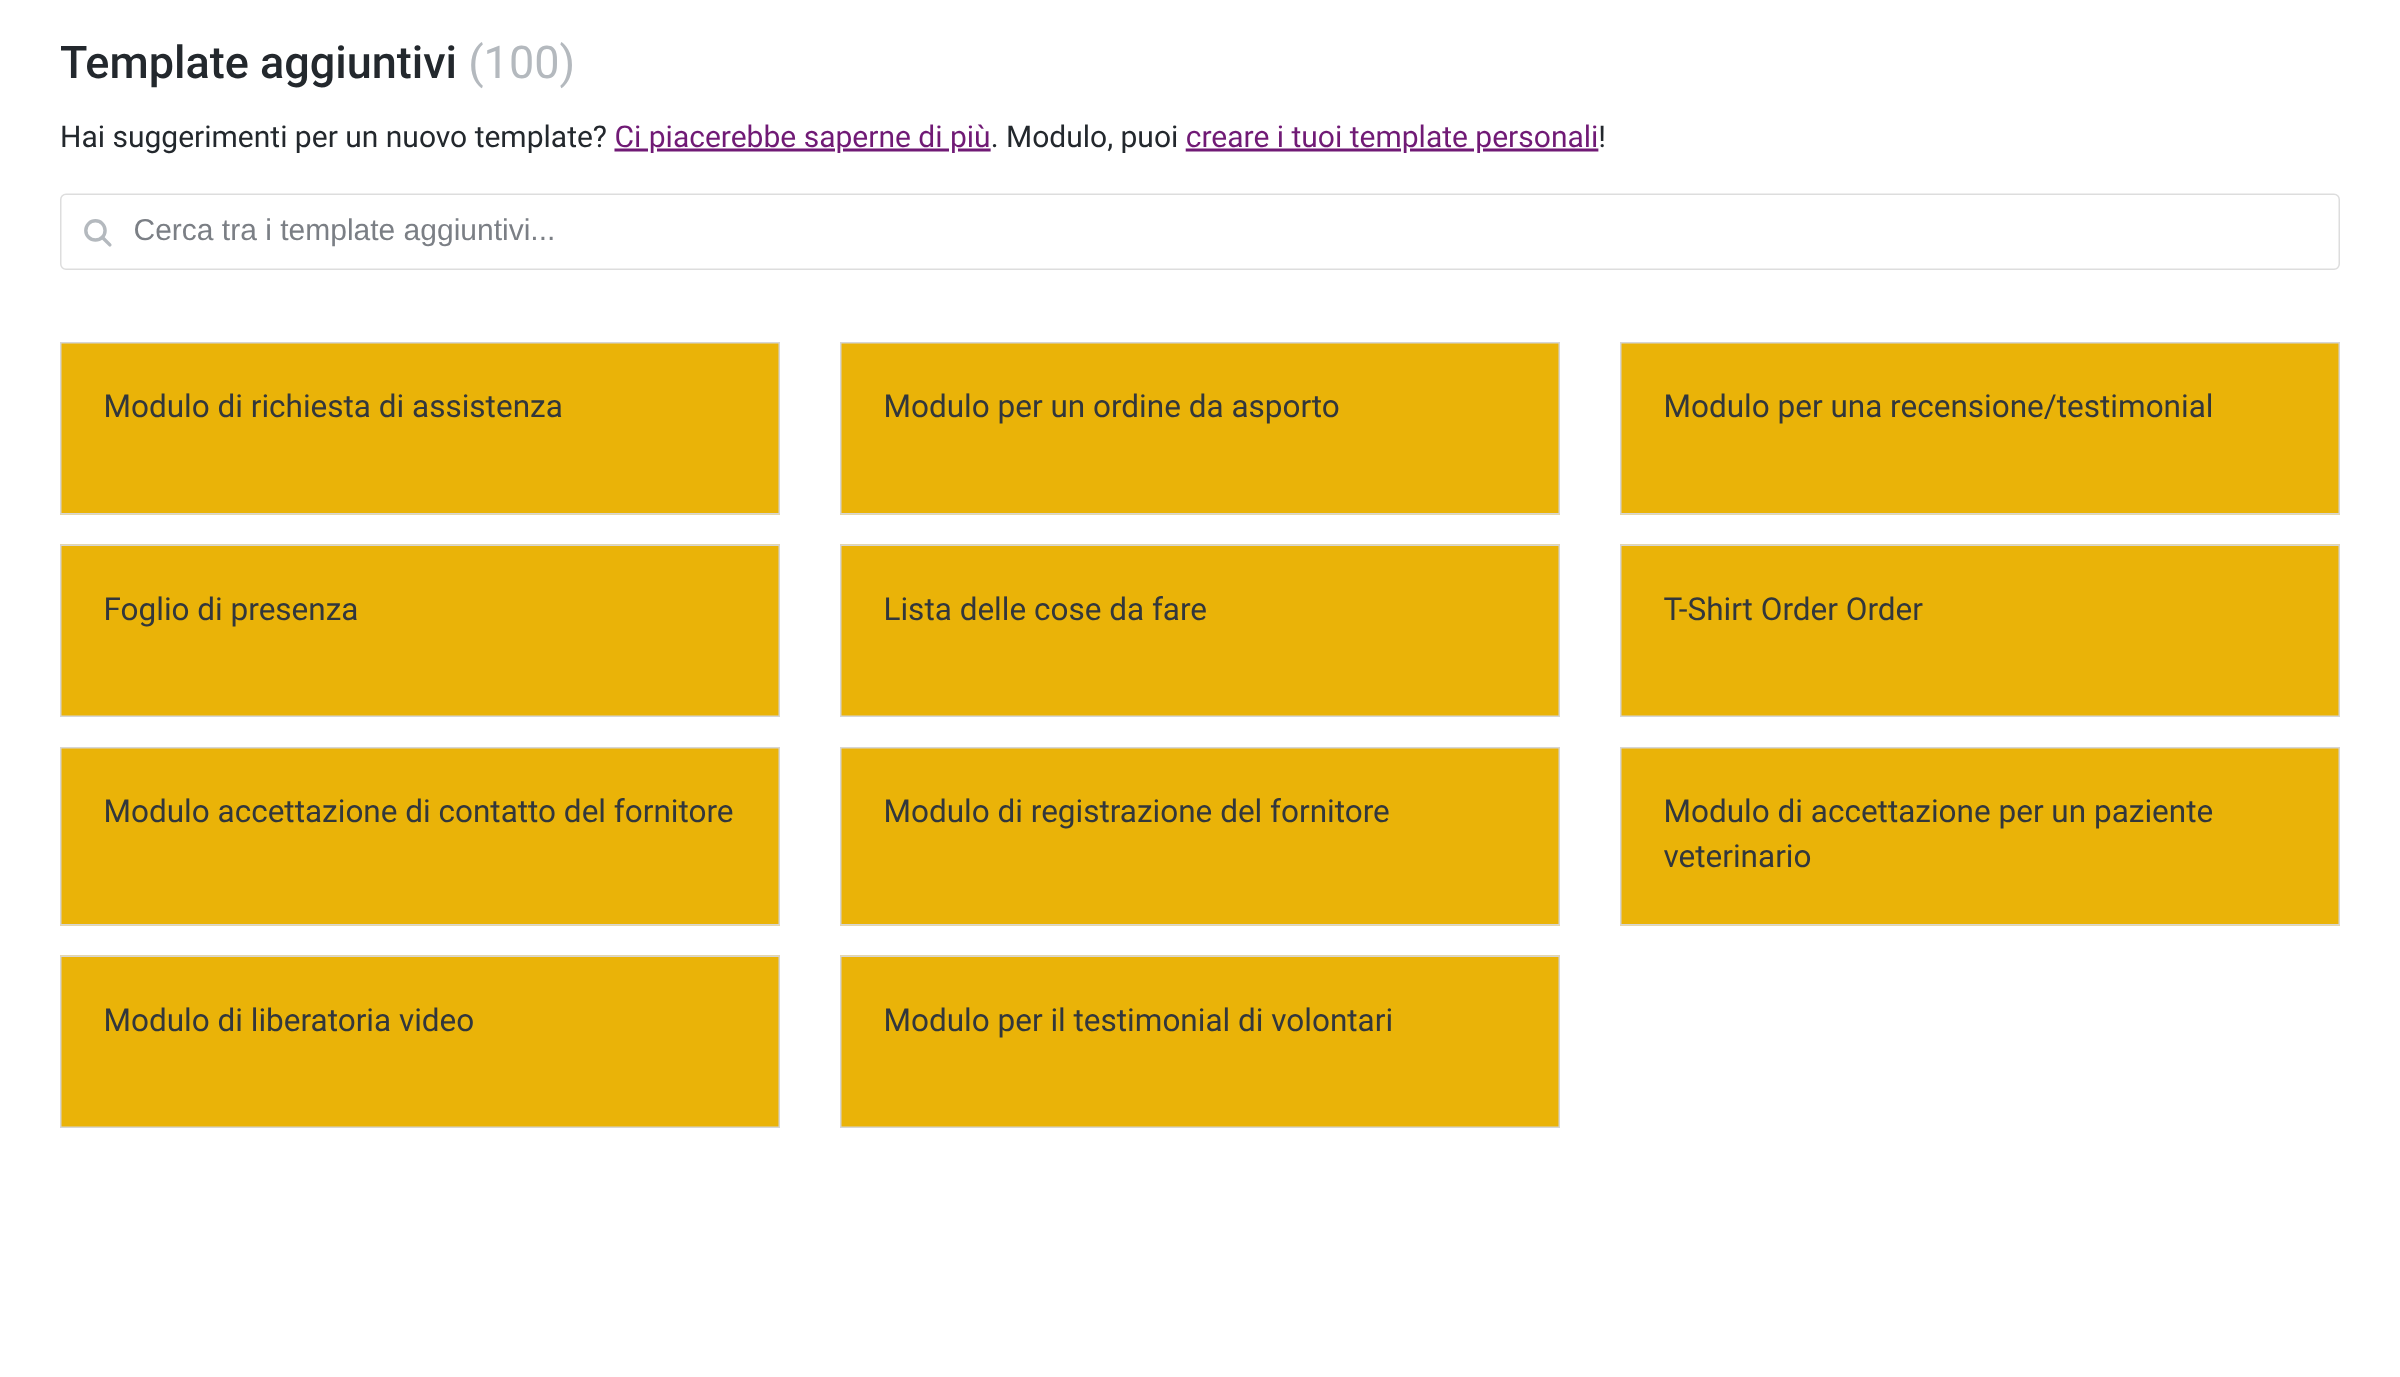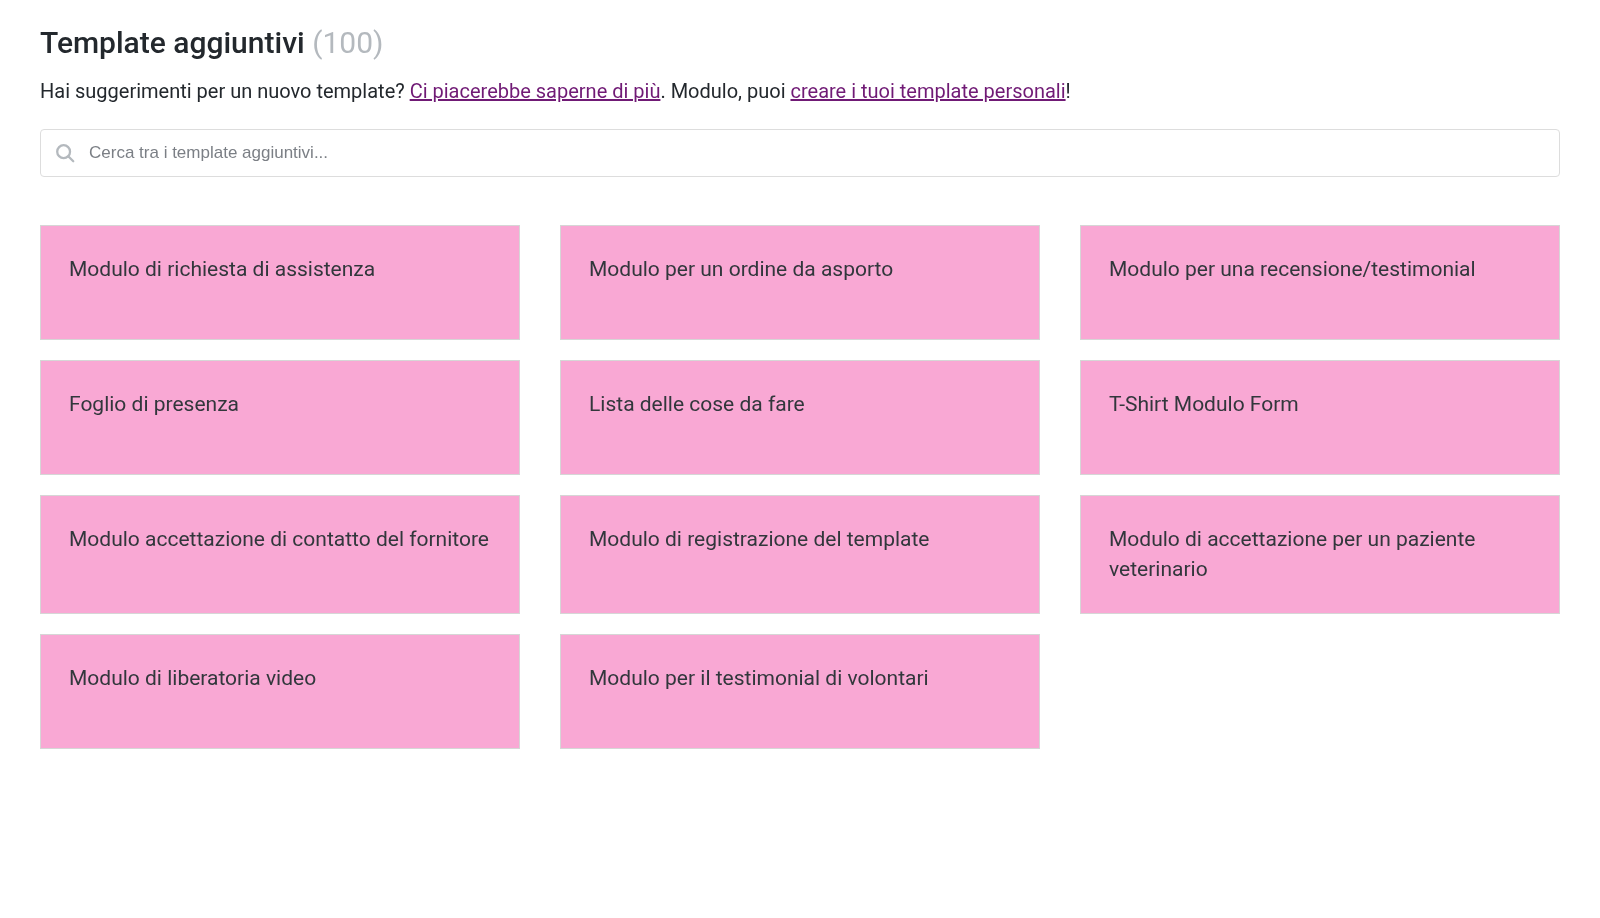--- a/index.html
+++ b/index.html
@@ -49,37 +49,37 @@
       width: 22px;
       height: 22px;
       color: #b4b9be;
       pointer-events: none;
     }
     .search-input {
       width: 100%;
       padding: 13px 16px 13px 48px;
       border: 1px solid #ddd;
       border-radius: 4px;
-      font-size: 17px;
+      font-size: 20px;
       color: #32373c;
       background: #fff;
       outline: none;
     }
     .search-input::placeholder {
       color: #7b7f85;
     }
     .template-grid {
       margin-top: 48px;
       display: grid;
       grid-template-columns: repeat(3, 1fr);
       gap: 20px 40px;
     }
     .template-card {
       border: 1px solid #d6d6d6;
-      background:#f9a8d4;
+      background:#eab308;
       padding: 28px 28px;
       min-height: 115px;
       display: flex;
       align-items: flex-start;
       cursor: pointer;
     }
     .template-card-title {
       font-size: 21px;
       color: #32373c;
       line-height: 1.45;
@@ -118,27 +118,27 @@
     <div class="template-card">
       <div class="template-card-title">Modulo per una recensione/testimonial</div>
     </div>
     <div class="template-card">
       <div class="template-card-title">Foglio di presenza</div>
     </div>
     <div class="template-card">
       <div class="template-card-title">Lista delle cose da fare</div>
     </div>
     <div class="template-card">
-      <div class="template-card-title">T-Shirt Modulo Form</div>
+      <div class="template-card-title">T-Shirt Order Order</div>
     </div>
     <div class="template-card">
       <div class="template-card-title">Modulo accettazione di contatto del fornitore</div>
     </div>
     <div class="template-card">
-      <div class="template-card-title">Modulo di registrazione del template</div>
+      <div class="template-card-title">Modulo di registrazione del fornitore</div>
     </div>
     <div class="template-card">
       <div class="template-card-title">Modulo di accettazione per un paziente veterinario</div>
     </div>
     <div class="template-card">
       <div class="template-card-title">Modulo di liberatoria video</div>
     </div>
     <div class="template-card">
       <div class="template-card-title">Modulo per il testimonial di volontari</div>
     </div>

